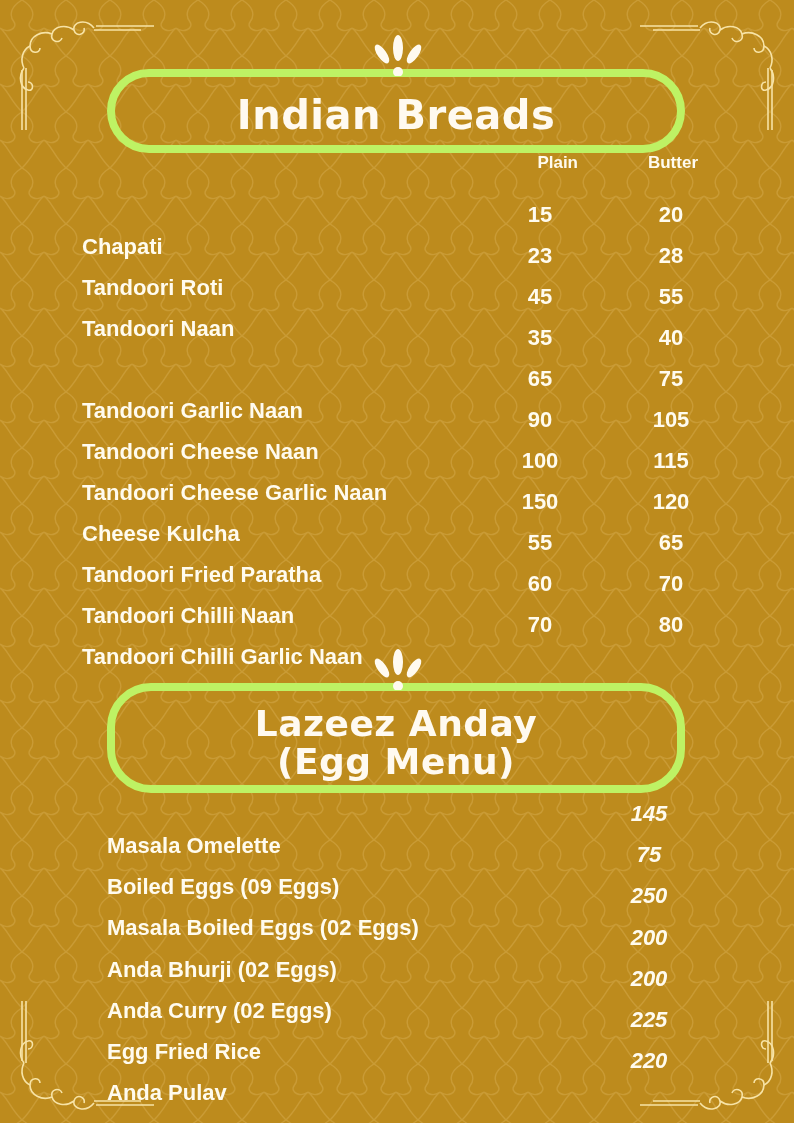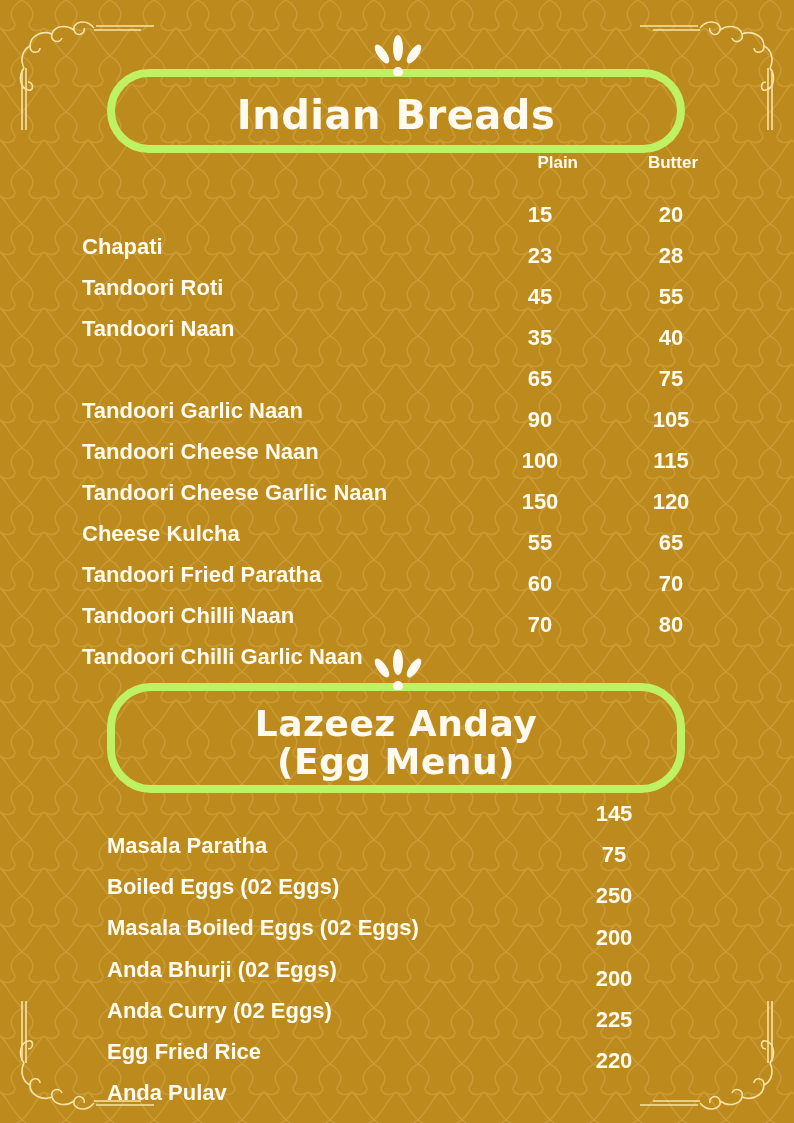--- a/index.html
+++ b/index.html
@@ -34,21 +34,21 @@
     .row { position: absolute; height: 32px; font-size: 22px; font-weight: bold; z-index: 2; line-height: 32px; }
     .row .name { position: absolute; left: 0; white-space: nowrap; margin-top: 32px; }
     .row .p1 { position: absolute; text-align: center; }
 
     .breads .row { left: 82px; width: 640px; }
     .breads .row .name { left: 0; }
     .breads .row .plainv { left: 418px; width: 80px; }
     .breads .row .butterv { left: 549px; width: 80px; }
 
     .eggs .row { left: 107px; width: 600px; }
-    .eggs .row .pricev { left: 467px; width: 80px; }
+    .eggs .row .pricev { left: 502px; width: 80px; font-style: italic; }
   </style>
 </head>
 <body>
 
 <svg class="pattern" xmlns="http://www.w3.org/2000/svg">
   <defs>
     <pattern id="moroccan" x="0" y="0" width="44" height="56" patternUnits="userSpaceOnUse">
       <path d="M22 0 C 32 6, 36 14, 30 22 C 26 28, 36 34, 44 28 M22 0 C 12 6, 8 14, 14 22 C 18 28, 8 34, 0 28 M0 28 C 8 34, 10 44, 22 56 M44 28 C 36 34, 34 44, 22 56" fill="none" stroke="#d3a848" stroke-width="1.4" opacity="0.55"></path>
     </pattern>
   </defs>
@@ -190,25 +190,25 @@
 </svg>
 <div class="banner banner2">
   <div class="title">
     <div>Lazeez Anday</div>
     <div>(Egg Menu)</div>
   </div>
 </div>
 
 <div class="eggs">
   <div class="row" style="top:798px">
-    <span class="name">Masala Paratha</span>
+    <span class="name">Masala Omelette</span>
     <span class="p1 pricev">145</span>
   </div>
   <div class="row" style="top:839px">
-    <span class="name">Boiled Eggs (02 Eggs)</span>
+    <span class="name">Boiled Eggs (09 Eggs)</span>
     <span class="p1 pricev">75</span>
   </div>
   <div class="row" style="top:880px">
     <span class="name">Masala Boiled Eggs (02 Eggs)</span>
     <span class="p1 pricev">250</span>
   </div>
   <div class="row" style="top:922px">
     <span class="name">Anda Bhurji (02 Eggs)</span>
     <span class="p1 pricev">200</span>
   </div>

